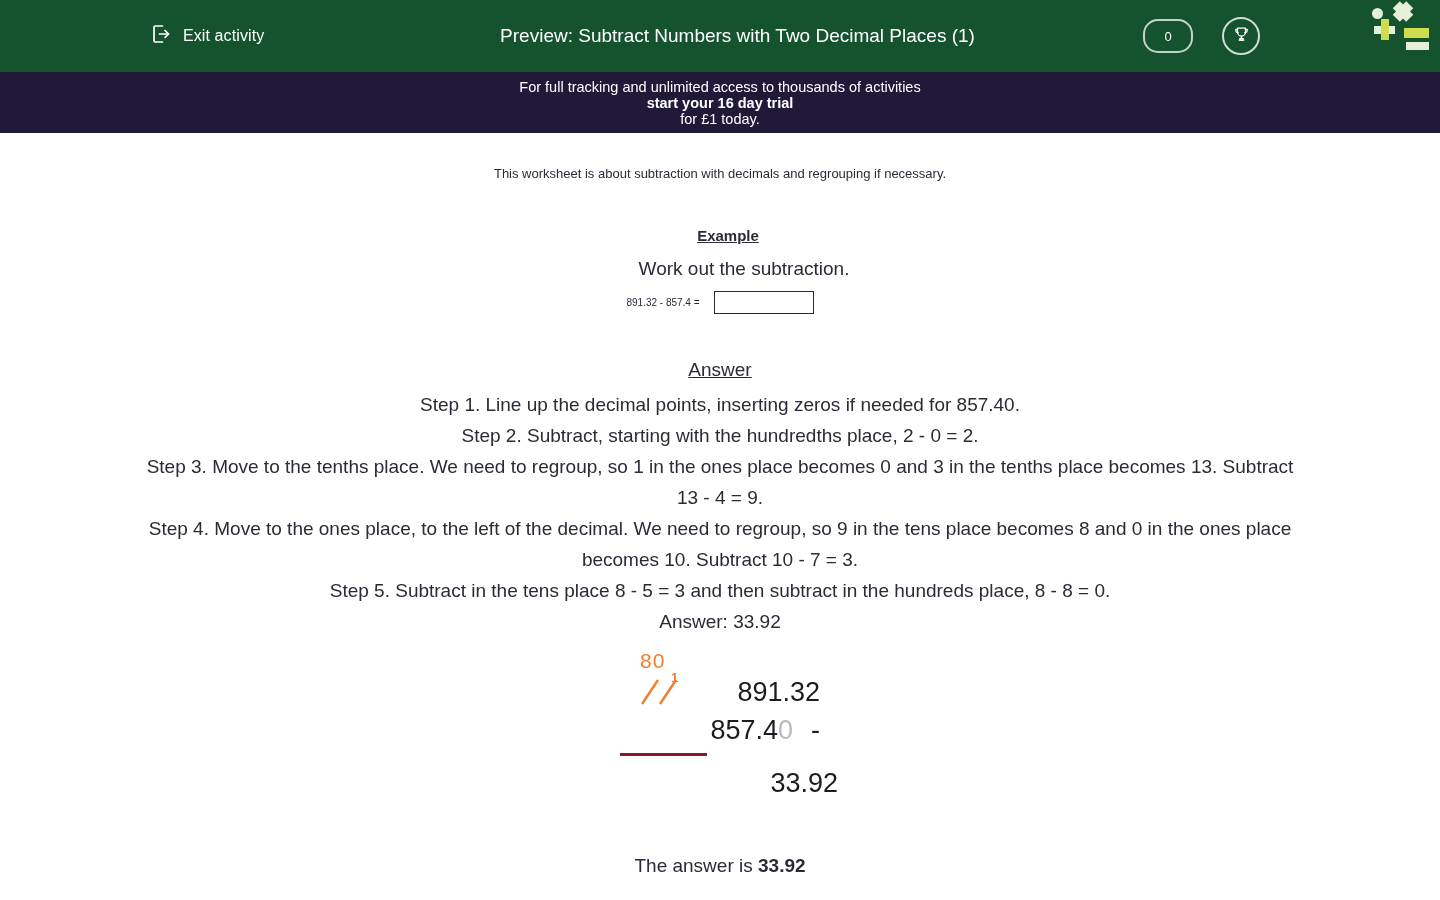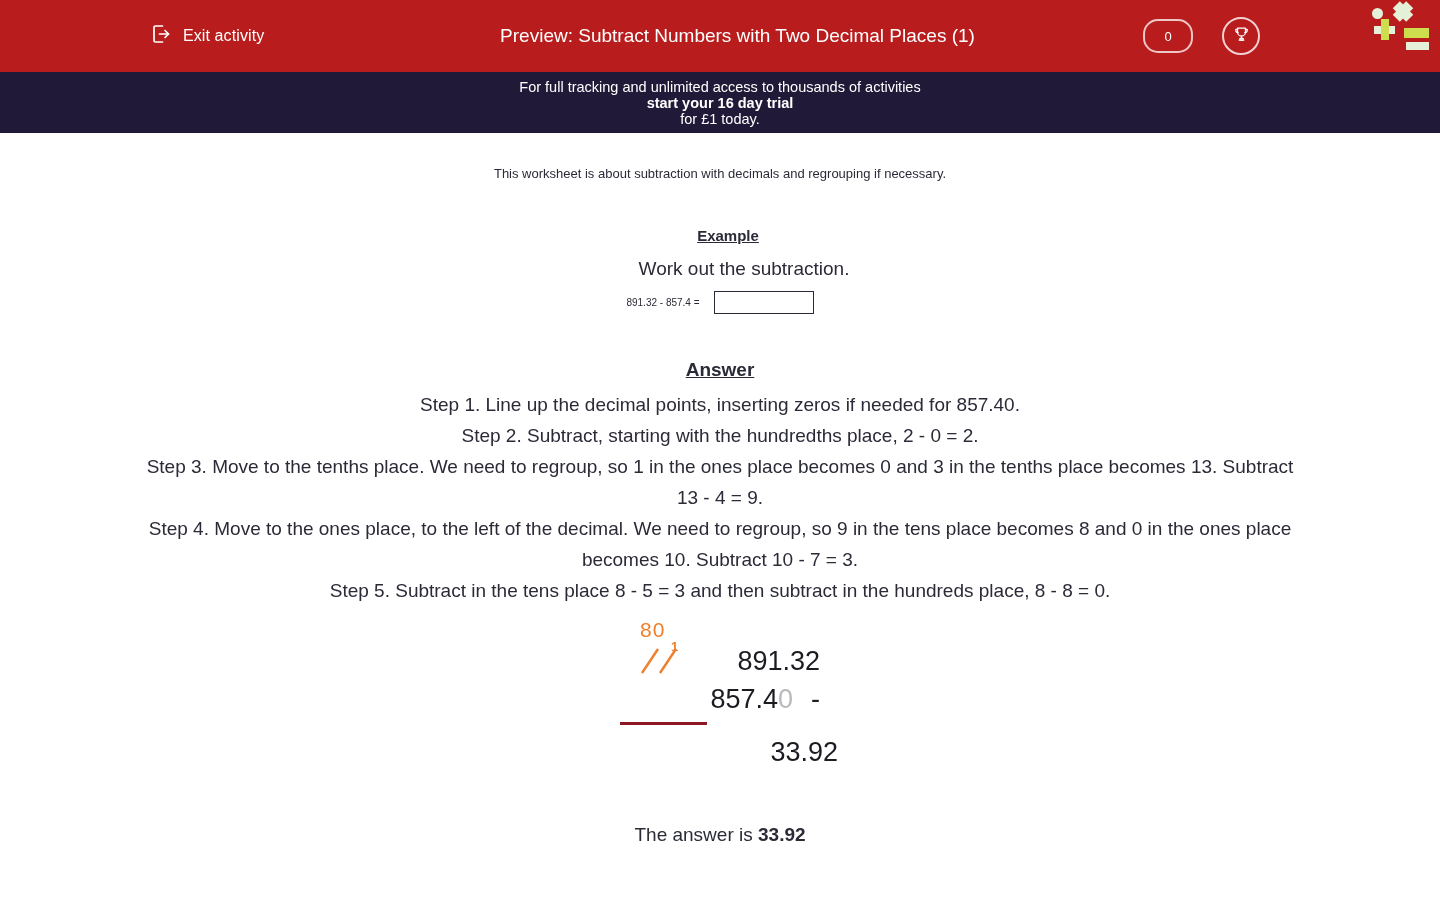--- a/index.html
+++ b/index.html
@@ -12,21 +12,21 @@
     background: #ffffff;
     font-family: "Liberation Sans", sans-serif;
     color: #2b2b38;
     overflow: hidden;
   }
 
   
   .topbar {
     position: relative;
     height: 72px;
-    background: #b91c1c;
+    background: #14532d;
     display: flex;
     align-items: center;
     overflow: hidden;
     text-decoration: underline;
   }
   .exit-activity {
     position: absolute;
     left: 150px;
     top: 0;
     height: 72px;
@@ -149,21 +149,21 @@
     background: #ffffff;
     border-radius: 0;
     padding: 0 4px;
     font-family: "Liberation Sans", sans-serif;
     font-size: 13px;
     color: #2b2b38;
     box-sizing: border-box;
   }
   .answer-heading {
     font-size: 19px;
-    font-weight: 700;
+    font-weight: 400;
     text-decoration: underline;
     margin: 45px 0 8px 0;
   }
   .steps {
     font-size: 19px;
     line-height: 31px;
     margin: 0 auto;
     width: 1150px;
   }
   .steps p { margin: 0; }
@@ -293,20 +293,21 @@
   </div>
 
   <p class="answer-heading">Answer</p>
 
   <div class="steps">
     <p>Step 1. Line up the decimal points, inserting zeros if needed for 857.40.</p>
     <p>Step 2. Subtract, starting with the hundredths place, 2 - 0 = 2.</p>
     <p>Step 3. Move to the tenths place. We need to regroup, so 1 in the ones place becomes 0 and 3 in the tenths place becomes 13. Subtract 13 - 4 = 9.</p>
     <p>Step 4. Move to the ones place, to the left of the decimal. We need to regroup, so 9 in the tens place becomes 8 and 0 in the ones place becomes 10. Subtract 10 - 7 = 3.</p>
     <p>Step 5. Subtract in the tens place 8 - 5 = 3 and then subtract in the hundreds place, 8 - 8 = 0.</p>
+    <p>Answer: 33.92</p>
   </div>
 
   <div class="column-sum">
 
     <div class="regroup-row">80</div>
 
     <div class="minuend">
       <span>891.32</span>
       <span class="carry-one">1</span>
       <svg class="strike-marks">

